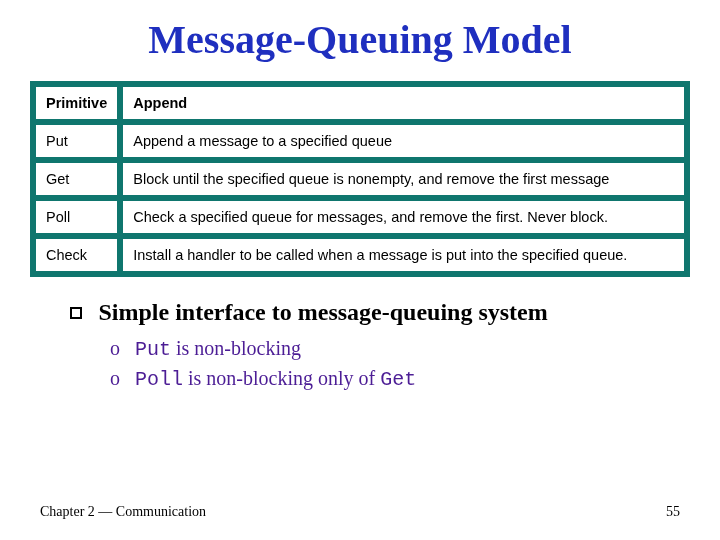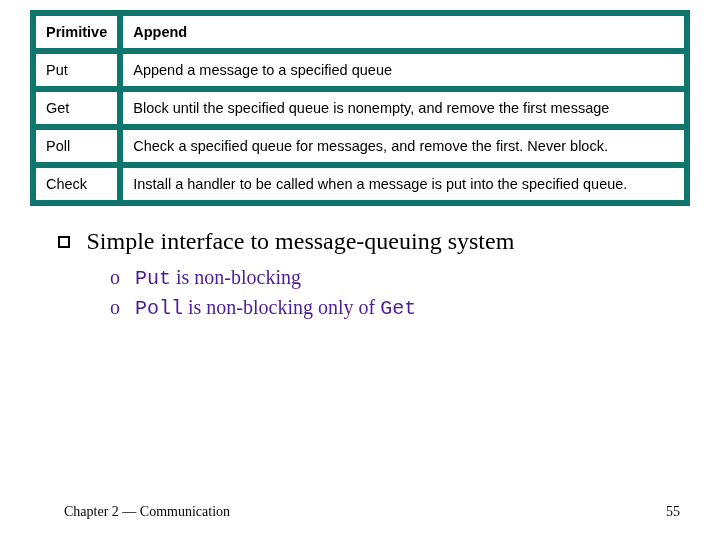--- a/index.html
+++ b/index.html
@@ -4,33 +4,34 @@
 <style>
   * { box-sizing: border-box; margin: 0; padding: 0; }
   html, body { width: 720px; height: 540px; background: #fff; font-family: Arial, Helvetica, sans-serif; }
   .slide { width: 720px; height: 540px; position: relative; padding: 10px 30px 0 30px; }
   .title { font-family: "Comic Sans MS", "Comic Sans", cursive; color: #1f2fbf; font-size: 40px; font-weight: bold; text-align: center; margin: 6px 0 18px 0; }
   table.prim { width: 100%; border-collapse: collapse; }
   table.prim th, table.prim td { border: 6px solid #0f766e; padding: 8px 10px; text-align: left; vertical-align: top; font-size: 14.5px; font-weight: normal; }
   table.prim .col-p { width: 13%; }
   table.prim .col-m { width: 87%; }
   table.prim thead td { font-weight: bold; }
-  .main-bullet { margin: 22px 0 8px 28px; }
+  .main-bullet { margin: 22px 0 8px 40px; font-weight: bold; }
   .main-bullet .sq { display: inline-block; width: 12px; height: 12px; border: 2px solid #000; margin-right: 12px; vertical-align: 1px; }
   .main-bullet .txt { font-family: "Comic Sans MS", "Comic Sans", cursive; font-size: 24px; color: #000; }
   ul.sub { list-style: none; margin: 6px 0 0 80px; }
   ul.sub li { font-family: "Comic Sans MS", "Comic Sans", cursive; font-size: 20px; color: #4c1d95; padding: 3px 0; }
   ul.sub li .o { display: inline-block; width: 20px; }
   .mono { font-family: "Courier New", Courier, monospace; }
-  .footer { position: absolute; bottom: 20px; left: 40px; right: 40px; display: flex; justify-content: space-between; font-family: "Comic Sans MS", cursive; font-size: 14px; color: #000; margin-left: 24px; }
+  .footer { position: absolute; bottom: 20px; left: 40px; right: 40px; display: flex; justify-content: space-between; font-family: "Comic Sans MS", cursive; font-size: 14px; color: #000; }
 </style>
 </head>
 <body>
 
 <div class="slide">
+  <div class="title">Message-Queuing Model</div>
 
   <table class="prim">
     <colgroup>
         <col class="col-p">
         <col class="col-m">
       </colgroup>
     <thead>
       <tr>
         <td>Primitive</td>
         <td>Append</td>

